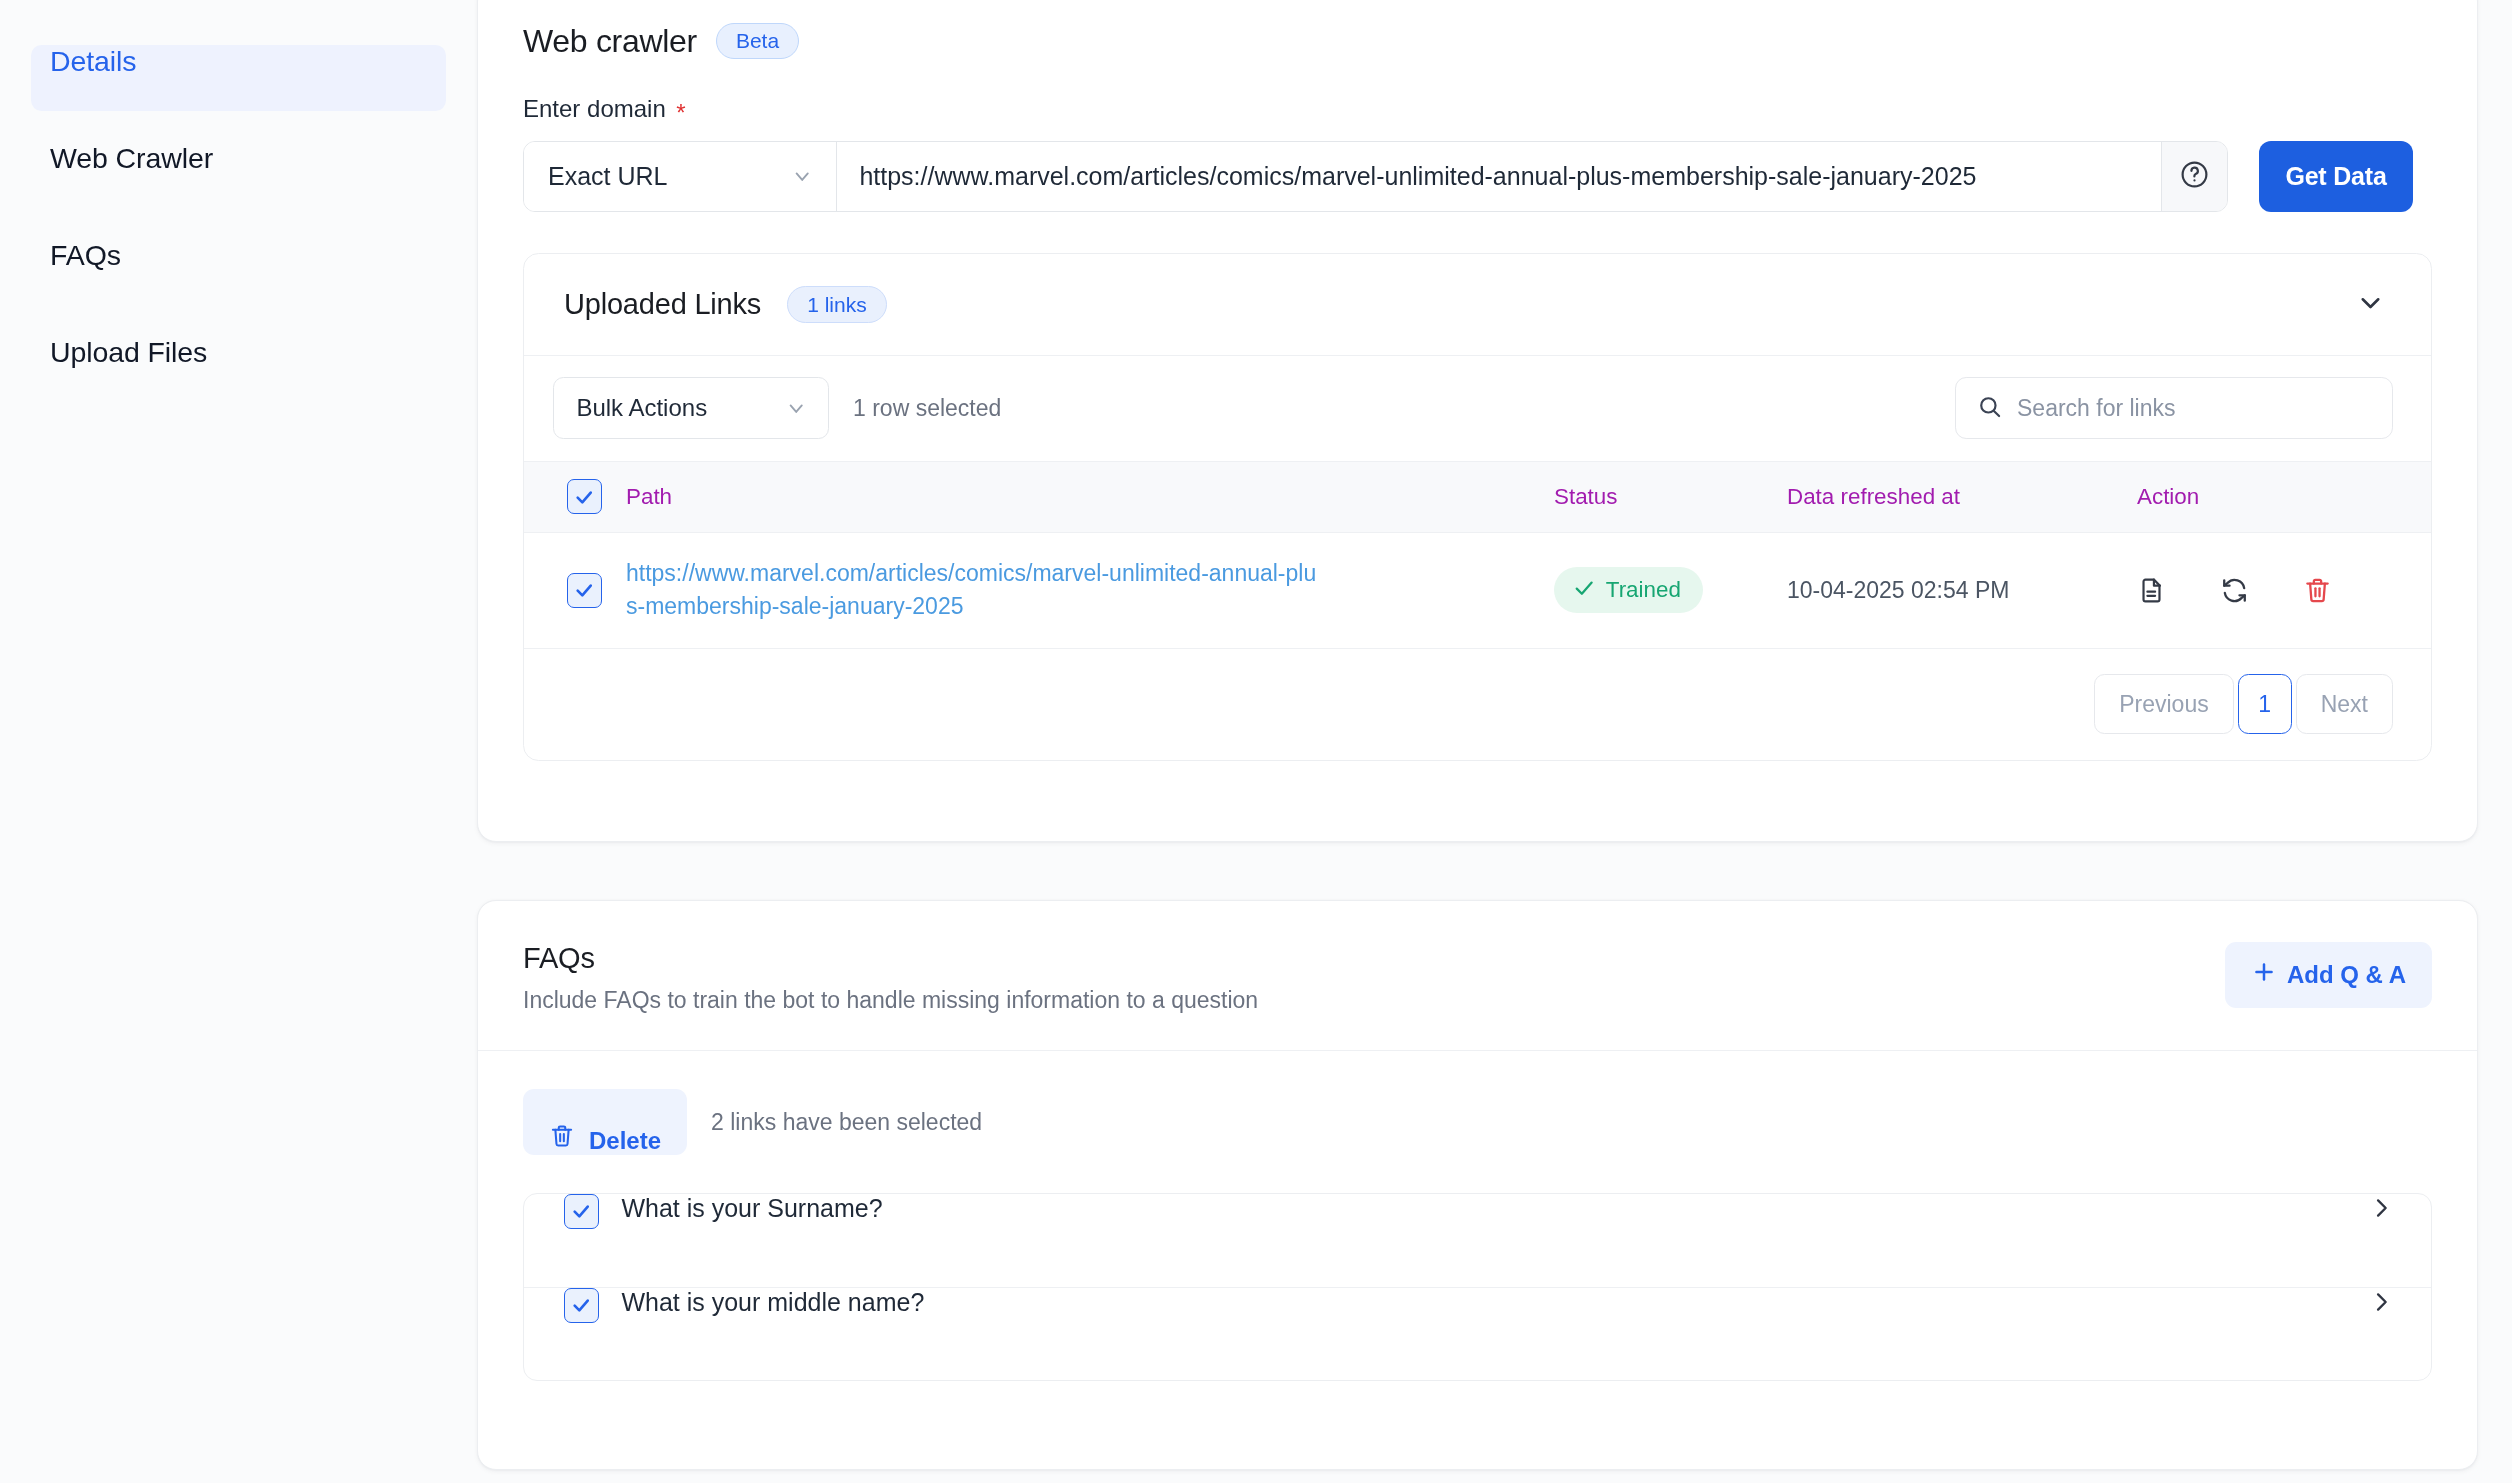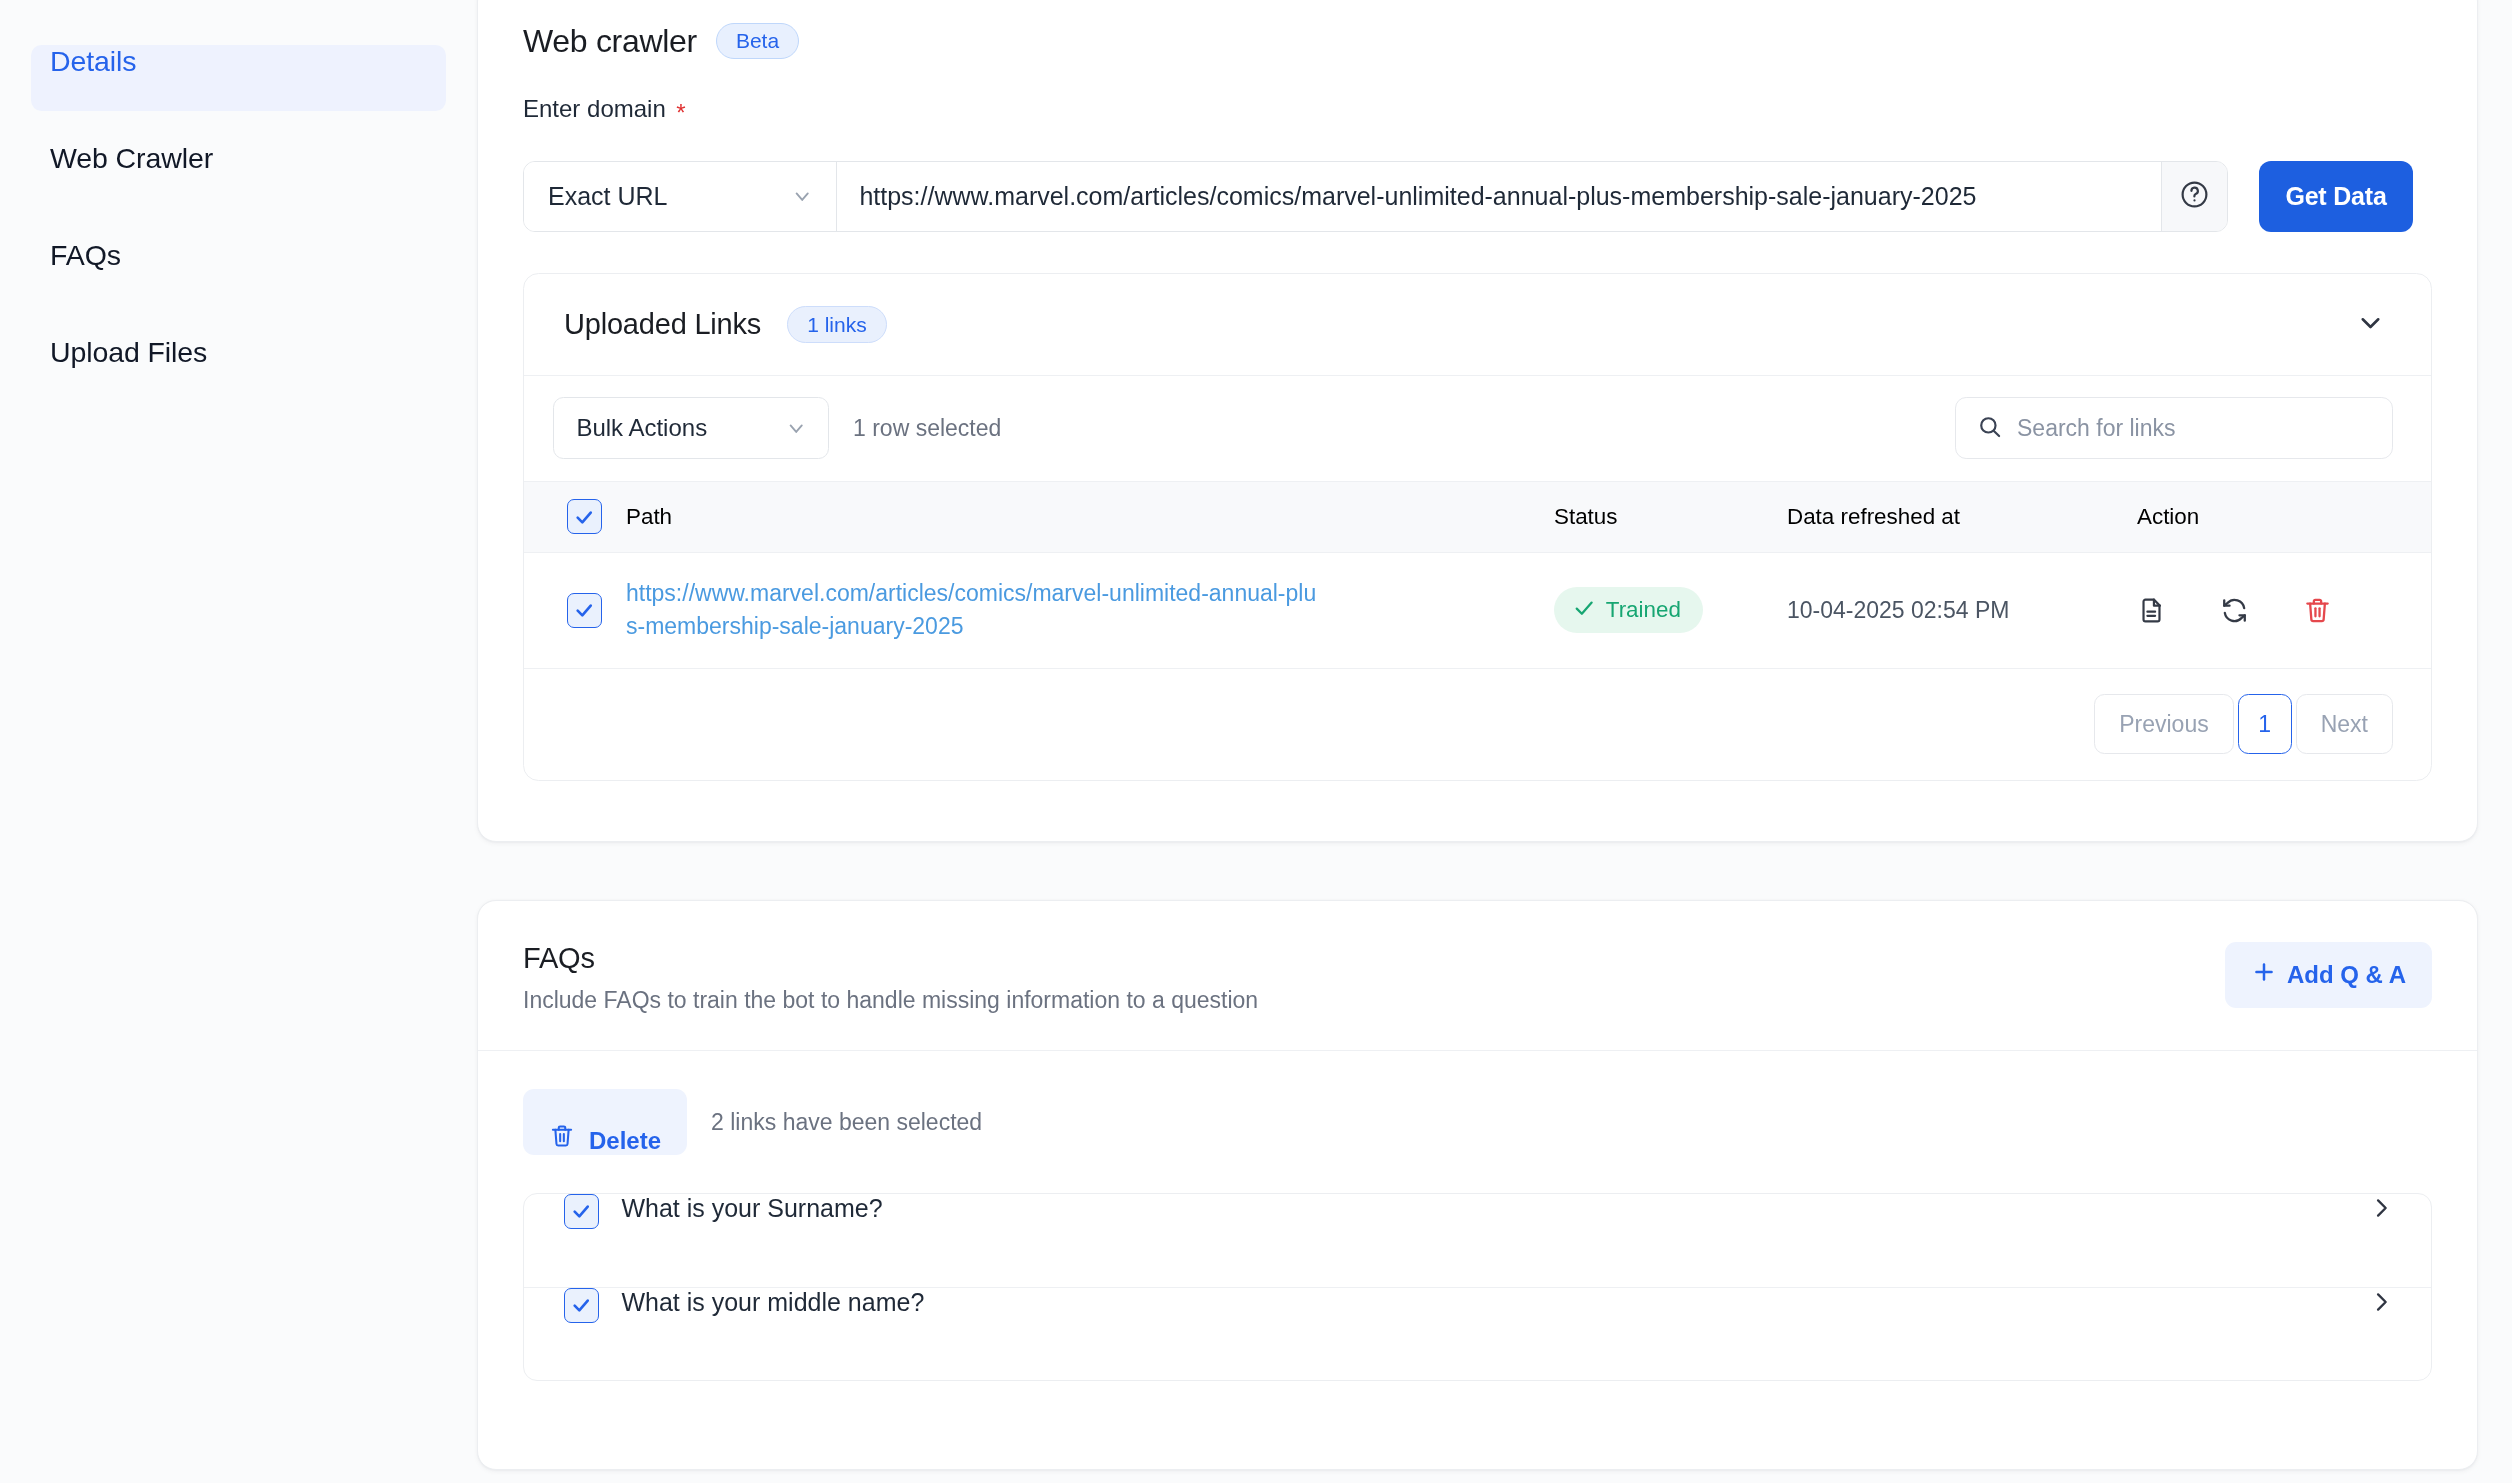--- a/index.html
+++ b/index.html
@@ -52,21 +52,21 @@
   .beta-pill {
     border: 0.9px solid #bfd7fb; background: #e8f0fe; color: #2563eb;
     font-size: 21px; padding: 6px 19px 7px; border-radius: 862px; line-height: 1;
   }
   .field-label {
     margin-top: 35px; font-size: 24px; color: #1f2937;
     display: flex; align-items: center; gap: 10.4px;
   }
   .req { color: #e03131; font-size: 24px; line-height: 1; position: relative; top: 4.3px; }
 
-  .domain-row { display: flex; align-items: stretch; margin-top: 38px; gap: 0; }
+  .domain-row { display: flex; align-items: stretch; margin-top: 18px; gap: 0; }
   .url-group {
     display: flex; align-items: stretch;
     border: 0.9px solid #e3e6ea; border-radius: 12px;
     background: #fff; overflow: hidden; height: 71px; width: 1705px;
   }
   .select-box {
     width: 313px; display: flex; align-items: center; justify-content: space-between;
     padding: 0 22.4px 0 24px; font-size: 25px; color: #1f2937;
     border-right: 0.9px solid #e3e6ea; background: #fff; cursor: pointer;
   }
@@ -120,21 +120,21 @@
   .search-wrap input {
     border: none; outline: none; font-size: 23px; color: #3b4354; width: 100%;
     font-family: "Liberation Sans", sans-serif; background: transparent;
   }
   .search-wrap input::placeholder { color: #8a93a3; }
 
   
   table.links-table { width: 100%; border-collapse: collapse; }
   .links-table thead th {
     background: #f8f9fb; height: 71px; font-size: 22.4px; font-weight: 400;
-    color: #000000; text-align: left; border-top: 0.9px solid #eef0f3;
+    color: #a21caf; text-align: left; border-top: 0.9px solid #eef0f3;
     border-bottom: 0.9px solid #eef0f3;
   }
   .col-cb { width: 102px; padding-left: 43px; }
   .col-path { }
   .col-status { width: 233px; }
   .col-date { width: 350px; }
   .col-action { width: 294px; }
   .links-table tbody td {
     height: 116px; vertical-align: middle; font-size: 23px;
     border-bottom: 0.9px solid #eef0f3; color: #4b5563;

